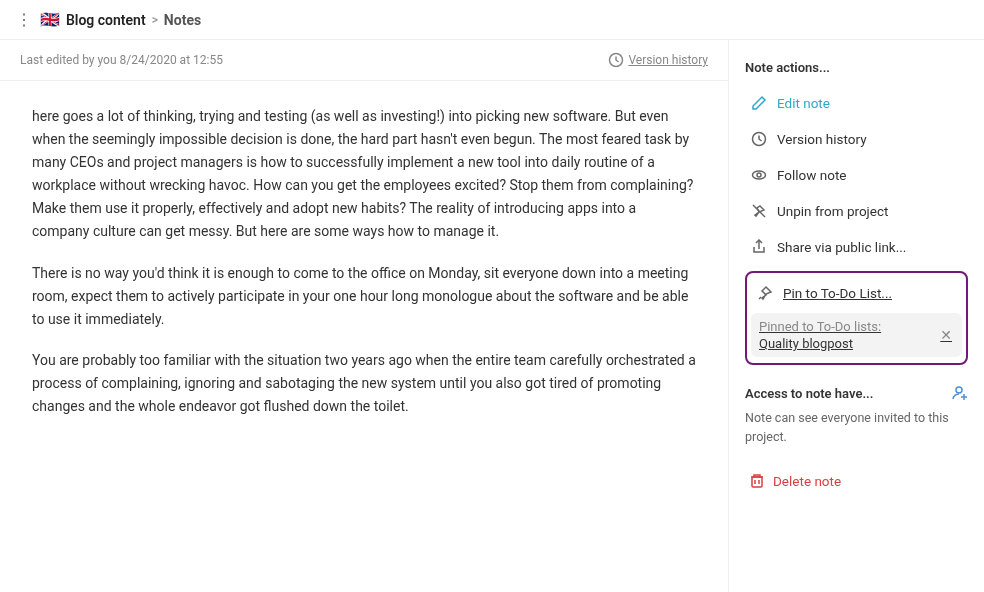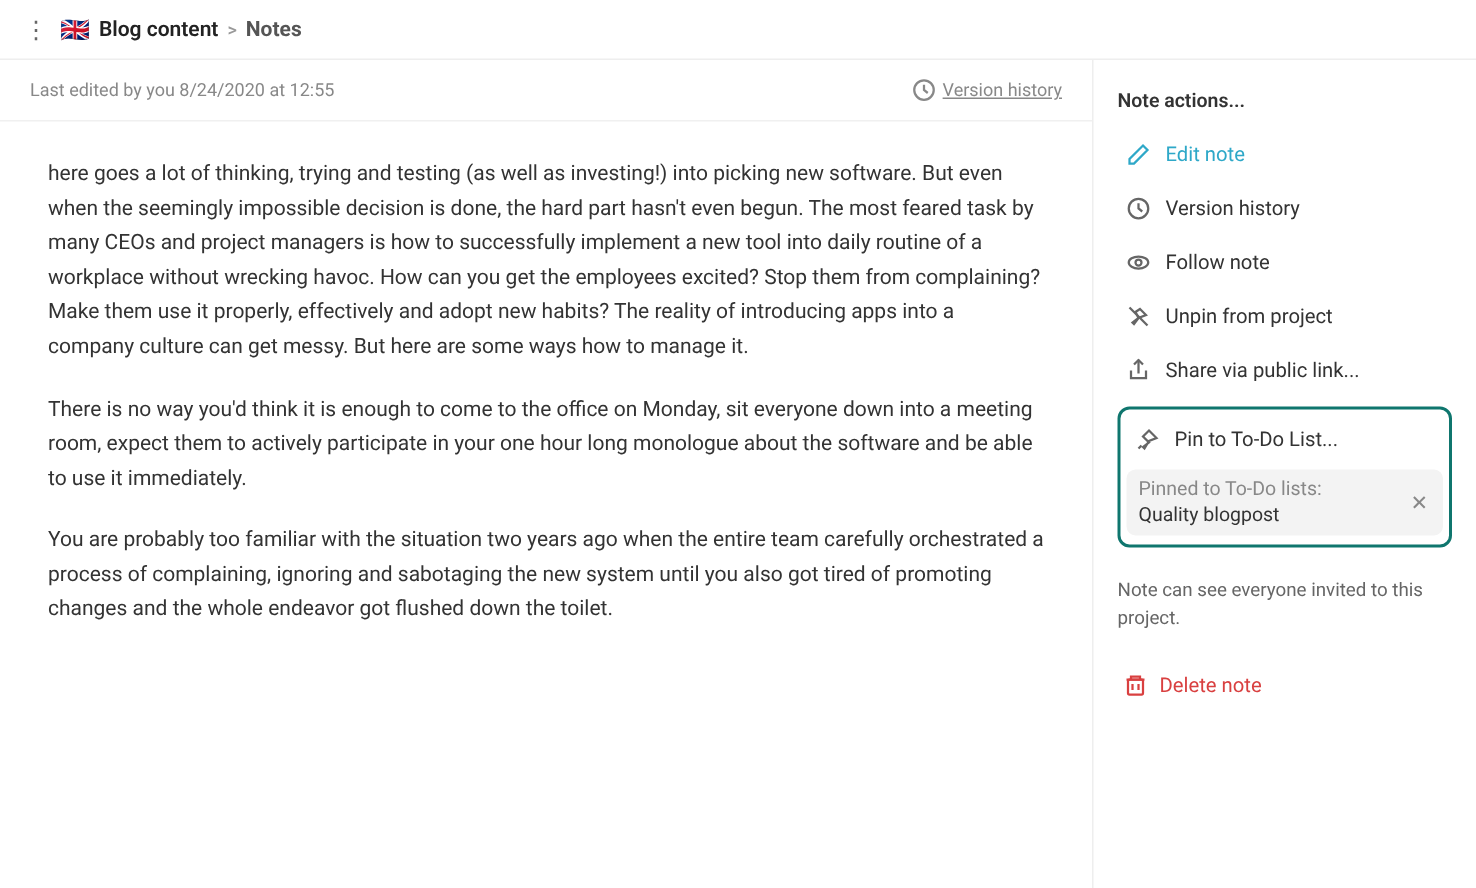--- a/index.html
+++ b/index.html
@@ -130,24 +130,25 @@
 
     .action-icon {
       font-size: 15px;
       color: #666;
       width: 18px;
       text-align: center;
     }
 
     
     .pin-todo-box {
-      border: 2px solid #0f766e;
+      border: 2px solid #701a75;
       border-radius: 8px;
       padding: 6px 4px;
       margin-top: 4px;
+      text-decoration: underline;
     }
 
     .pin-todo-action {
       display: flex;
       align-items: center;
       gap: 10px;
       padding: 6px 6px;
       cursor: pointer;
       font-size: 13.5px;
       color: #333;
@@ -309,20 +310,29 @@
       <div class="pinned-tag-area">
         <div>
           <div class="pinned-label">Pinned to To-Do lists:</div>
           <div class="pinned-tag-name">Quality blogpost</div>
         </div>
         <span class="pinned-close-icon">✕</span>
       </div>
     </div>
 
     <div class="access-section">
+      <div class="access-header">
+        <span class="access-title">Access to note have...</span>
+        <svg class="svg-icon" viewBox="0 0 16 16" fill="none" stroke="#4a90d9" stroke-width="1.5">
+          <circle cx="7" cy="5" r="3"></circle>
+          <path d="M1 14c0-3 3-5 6-5"></path>
+          <line x1="12" y1="9" x2="12" y2="15"></line>
+          <line x1="9" y1="12" x2="15" y2="12"></line>
+        </svg>
+      </div>
       <div class="access-desc">Note can see everyone invited to this project.</div>
     </div>
 
     <div class="delete-section">
       <div class="delete-action">
         <svg class="svg-icon" viewBox="0 0 16 16" fill="none" stroke="#d94040" stroke-width="1.5">
           <polyline points="2,4 14,4"></polyline>
           <path d="M5 4V2h6v2"></path>
           <rect x="3" y="4" width="10" height="10" rx="1"></rect>
           <line x1="6" y1="7" x2="6" y2="11"></line>

